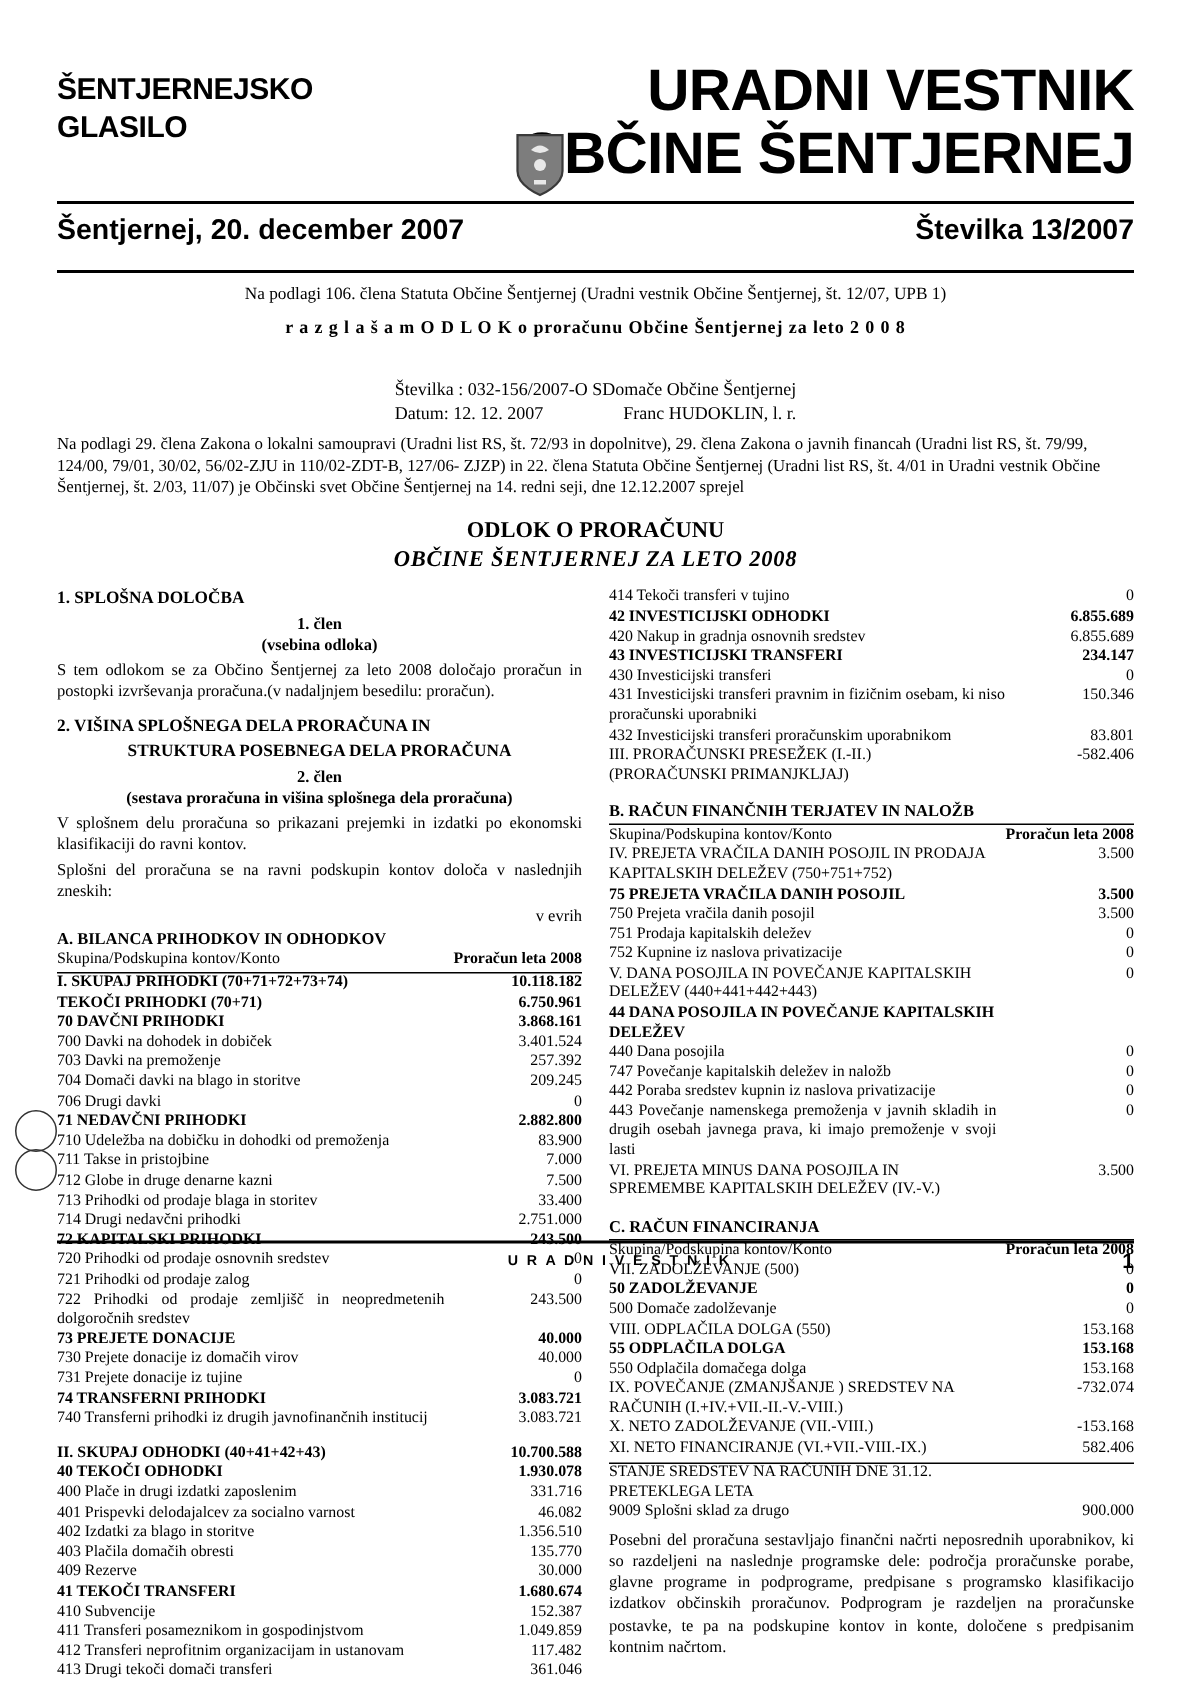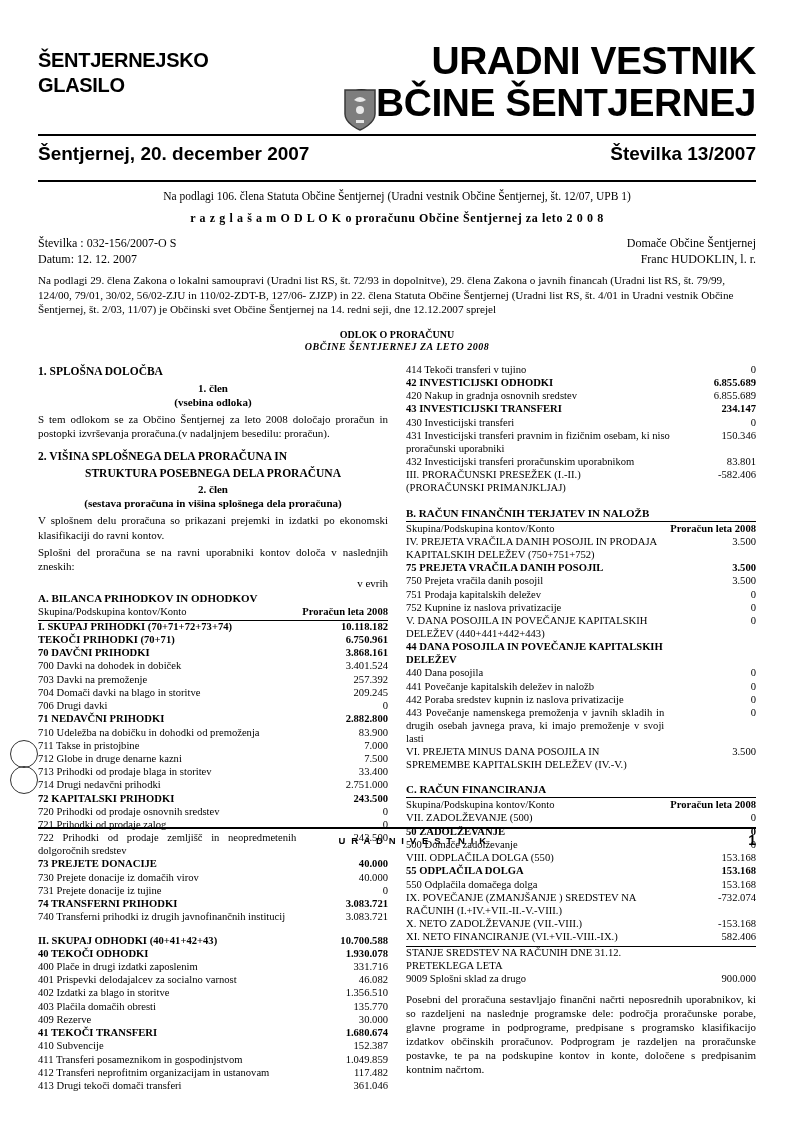--- a/index.html
+++ b/index.html
@@ -86,40 +86,40 @@
   }
   .intro-strong {
     text-align: center;
     font-size: 12px;
     font-weight: bold;
     letter-spacing: 0.6px;
     margin-top: 6px;
   }
   .meta-row {
     display: flex;
-    justify-content: space-between;
+    justify-content: center;
     font-size: 12px;
-    margin-top: 9px;
+    margin-top: 25px;
     line-height: 1.35;
   }
   .meta-left { text-align: left; }
   .meta-right { text-align: right; }
   .preamble {
     font-size: 11.2px;
     line-height: 1.3;
     margin-top: 6px;
     text-align: left;
   }
 
   
   .act-title {
     text-align: center;
     font-family: "Liberation Serif", serif;
     font-weight: bold;
-    font-size: 10px;
+    font-size: 15px;
     line-height: 1.25;
     margin-top: 12px;
   }
   .act-title .l2 { letter-spacing: 0.5px; font-style: italic; }
 
   
   .columns {
     display: flex;
     margin-top: 10px;
     gap: 18px;
@@ -297,21 +297,21 @@
         <div class="ctr b">(vsebina odloka)</div>
         <div class="para">S tem odlokom se za Občino Šentjernej za leto 2008 določajo proračun in postopki izvrševanja proračuna.(v nadaljnjem besedilu: proračun).</div>
 
         <div class="sp6"></div>
 
         <h3 class="sec">2. VIŠINA SPLOŠNEGA DELA PRORAČUNA IN</h3>
         <h3 class="sec ctr">STRUKTURA POSEBNEGA DELA PRORAČUNA</h3>
         <div class="ctr b">2. člen</div>
         <div class="ctr b">(sestava proračuna in višina splošnega dela proračuna)</div>
         <div class="para">V splošnem delu proračuna so prikazani prejemki in izdatki po ekonomski klasifikaciji do ravni kontov.</div>
-        <div class="para">Splošni del proračuna se na ravni uporabniki kontov določa v naslednjih zneskih:</div>
+        <div class="para">Splošni del proračuna se na ravni podskupin kontov določa v naslednjih zneskih:</div>
 
         <div class="vevrih">v evrih</div>
 
         <div class="headline-bar" style="border:none;margin-bottom:0;">A. BILANCA PRIHODKOV IN ODHODKOV</div>
 
         <table class="acct">
           <tbody>
               <tr class="hdr">
             <td class="lbl">Skupina/Podskupina kontov/Konto</td>
             <td class="num">Proračun leta 2008</td>
@@ -543,21 +543,21 @@
               </tr>
           <tr class="bold">
                 <td>44 DANA POSOJILA IN POVEČANJE KAPITALSKIH DELEŽEV</td>
                 <td class="num"></td>
               </tr>
           <tr>
                 <td>440 Dana posojila</td>
                 <td class="num">0</td>
               </tr>
           <tr>
-                <td>441 Povečanje kapitalskih deležev in naložb</td>
+                <td>747 Povečanje kapitalskih deležev in naložb</td>
                 <td class="num">0</td>
               </tr>
           <tr>
                 <td>442 Poraba sredstev kupnin iz naslova privatizacije</td>
                 <td class="num">0</td>
               </tr>
           <tr>
                 <td class="justify-just">443 Povečanje namenskega premoženja v javnih skladih in drugih osebah javnega prava, ki imajo premoženje v svoji lasti</td>
                 <td class="num">0</td>
               </tr>

